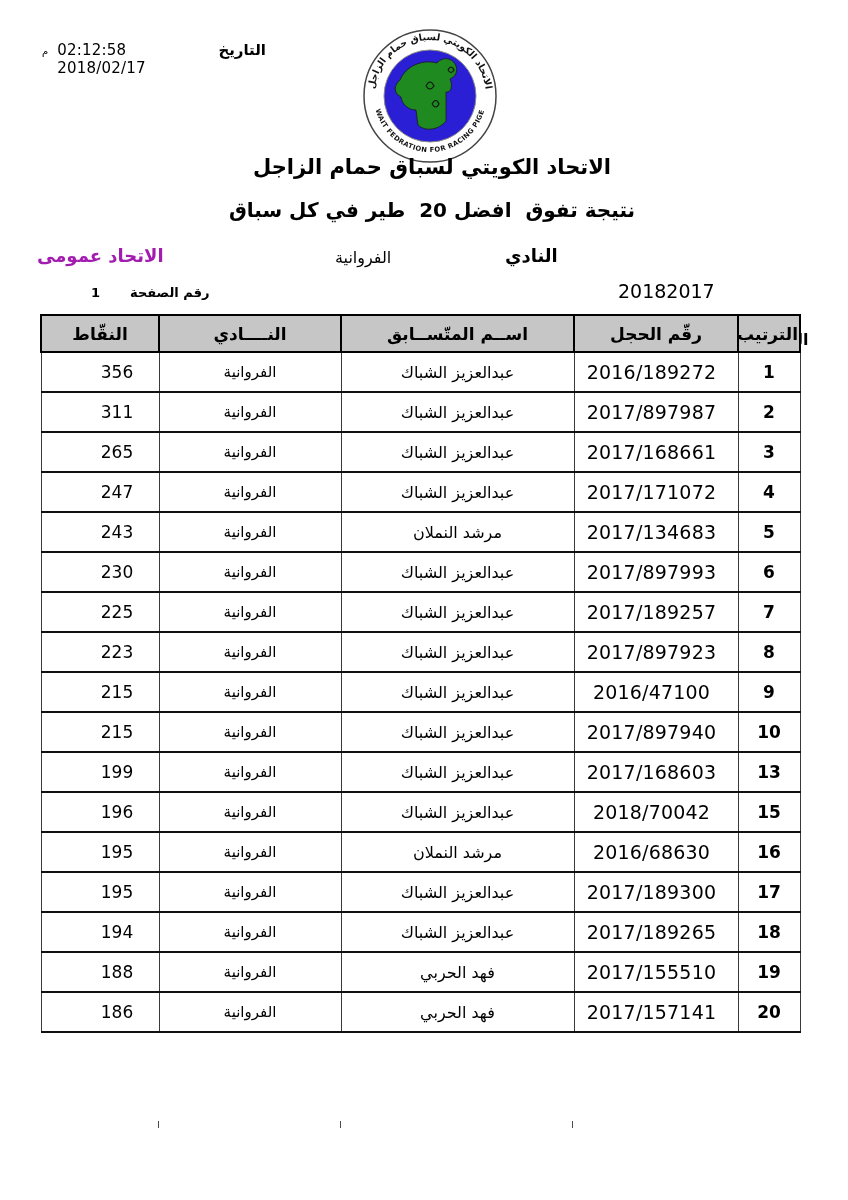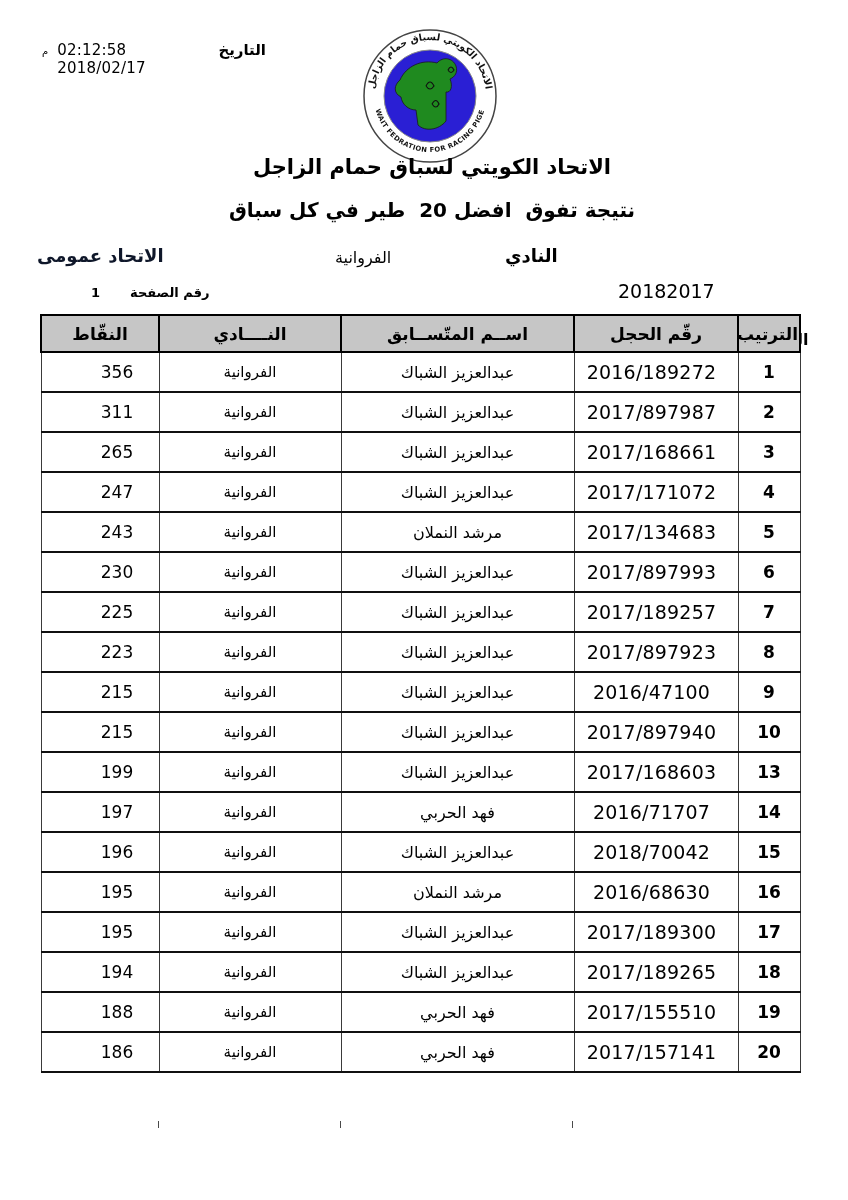--- a/index.html
+++ b/index.html
@@ -16,21 +16,21 @@
   
   .logo{position:absolute;left:360px;top:26px;width:140px;height:140px;}
   
   .title{position:absolute;top:155px;left:8px;width:848px;text-align:center;
     font-weight:bold;font-size:21px;direction:rtl;}
   .subtitle{position:absolute;top:198px;left:8px;width:848px;text-align:center;
     font-weight:bold;font-size:20px;direction:rtl;white-space:pre;}
   
   .club-label{position:absolute;top:245px;left:505px;font-size:18px;font-weight:bold;direction:rtl;}
   .club-value{position:absolute;top:248px;left:335px;font-size:16px;direction:rtl;}
-  .fed-note{position:absolute;top:245px;left:37px;font-size:18px;font-weight:bold;direction:rtl;color:#0f172a;text-align:right;}
+  .fed-note{position:absolute;top:245px;left:37px;font-size:18px;font-weight:bold;direction:rtl;color:#a21caf;text-align:right;}
   
   .season-label{position:absolute;top:283px;left:748px;font-size:16px;font-weight:bold;direction:rtl;margin-top:47px;}
   .season-value{position:absolute;top:280px;left:618px;font-size:19px;}
   .page-label{position:absolute;top:285px;left:130px;font-size:13px;font-weight:bold;direction:rtl;}
   .page-num{position:absolute;top:285px;left:91px;font-size:13px;font-weight:bold;}
   
   .results{position:absolute;left:40px;top:314px;width:759px;border-collapse:collapse;table-layout:fixed;}
   .results th{
     background:#c6c6c6;border:2px solid #000;height:33px;
     font-size:17px;font-weight:bold;direction:rtl;text-align:center;vertical-align:middle;
@@ -180,27 +180,20 @@
       <td class="c-rank">10</td>
     </tr>
         <tr>
       <td class="c-points">199</td>
       <td class="c-club">الفروانية</td>
       <td class="c-name">عبدالعزيز الشباك</td>
       <td class="c-ring">2017/168603</td>
       <td class="c-rank">13</td>
     </tr>
         <tr>
-      <td class="c-points">197</td>
-      <td class="c-club">الفروانية</td>
-      <td class="c-name">فهد الحربي</td>
-      <td class="c-ring">2016/71707</td>
-      <td class="c-rank">14</td>
-    </tr>
-        <tr>
       <td class="c-points">196</td>
       <td class="c-club">الفروانية</td>
       <td class="c-name">عبدالعزيز الشباك</td>
       <td class="c-ring">2018/70042</td>
       <td class="c-rank">15</td>
     </tr>
         <tr>
       <td class="c-points">195</td>
       <td class="c-club">الفروانية</td>
       <td class="c-name">مرشد النملان</td>

